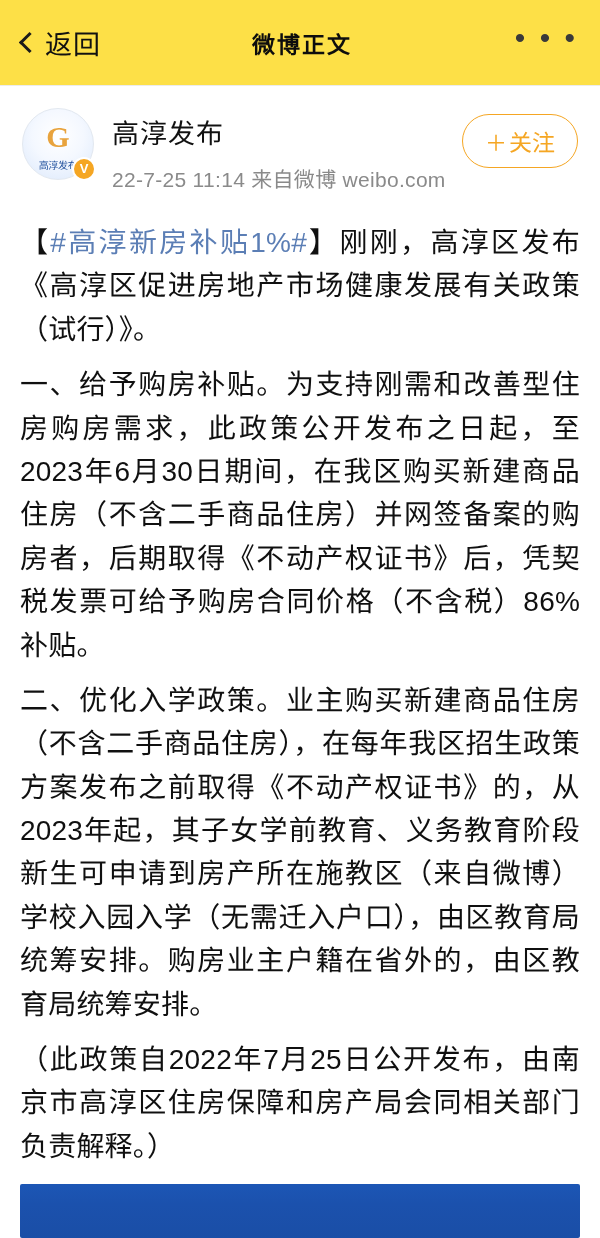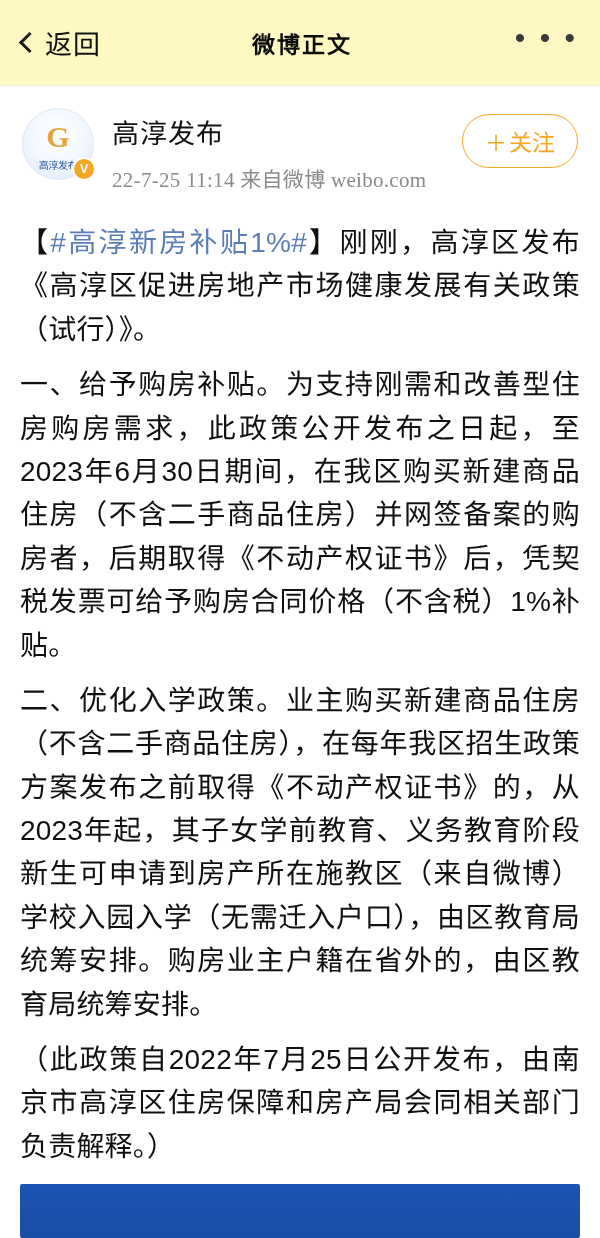--- a/index.html
+++ b/index.html
@@ -21,21 +21,21 @@
 
   
   .nav-bar {
     position: relative;
     height: 86px;
     flex: 0 0 86px;
     display: flex;
     align-items: center;
     justify-content: space-between;
     padding: 0 22px;
-    background: #fef9c3;
+    background: #fde047;
     border-bottom: 1px solid #ececec;
   }
   .nav-left {
     display: flex;
     align-items: center;
     gap: 6px;
     cursor: pointer;
   }
   .chev {
     display: inline-block;
@@ -129,21 +129,20 @@
   .author-name {
     font-size: 27px;
     color: #111;
     font-weight: normal;
     letter-spacing: 1px;
   }
   .post-meta {
     font-size: 21px;
     color: #8a8a8a;
     letter-spacing: 0.3px;
-    font-family: Liberation Serif, serif;
   }
   .follow-btn {
     position: absolute;
     right: 22px;
     top: 28px;
     border: 1px solid #f5a623;
     color: #f5a623;
     border-radius: 30px;
     font-size: 23px;
     padding: 9px 22px;
@@ -214,21 +213,21 @@
       <div class="author-name">高淳发布</div>
       <div class="post-meta">22-7-25 11:14 来自微博 weibo.com</div>
     </div>
     <div class="follow-btn">
       <span class="plus">＋</span><span>关注</span>
     </div>
   </div>
 
   <div class="post-body">
     <p><span>【</span><span class="topic-link">#高淳新房补贴1%#</span><span>】刚刚，高淳区发布《高淳区促进房地产市场健康发展有关政策（试行）》。</span></p>
-    <p>一、给予购房补贴。为支持刚需和改善型住房购房需求，此政策公开发布之日起，至2023年6月30日期间，在我区购买新建商品住房（不含二手商品住房）并网签备案的购房者，后期取得《不动产权证书》后，凭契税发票可给予购房合同价格（不含税）1%补贴。</p>
+    <p>一、给予购房补贴。为支持刚需和改善型住房购房需求，此政策公开发布之日起，至2023年6月30日期间，在我区购买新建商品住房（不含二手商品住房）并网签备案的购房者，后期取得《不动产权证书》后，凭契税发票可给予购房合同价格（不含税）86%补贴。</p>
     <p>二、优化入学政策。业主购买新建商品住房（不含二手商品住房），在每年我区招生政策方案发布之前取得《不动产权证书》的，从2023年起，其子女学前教育、义务教育阶段新生可申请到房产所在施教区（来自微博）学校入园入学（无需迁入户口），由区教育局统筹安排。购房业主户籍在省外的，由区教育局统筹安排。</p>
     <p>（此政策自2022年7月25日公开发布，由南京市高淳区住房保障和房产局会同相关部门负责解释。）</p>
   </div>
 
   <div class="post-image">
 
     <div class="side-l"></div>
     <div class="side-r"></div>
 
   </div>

